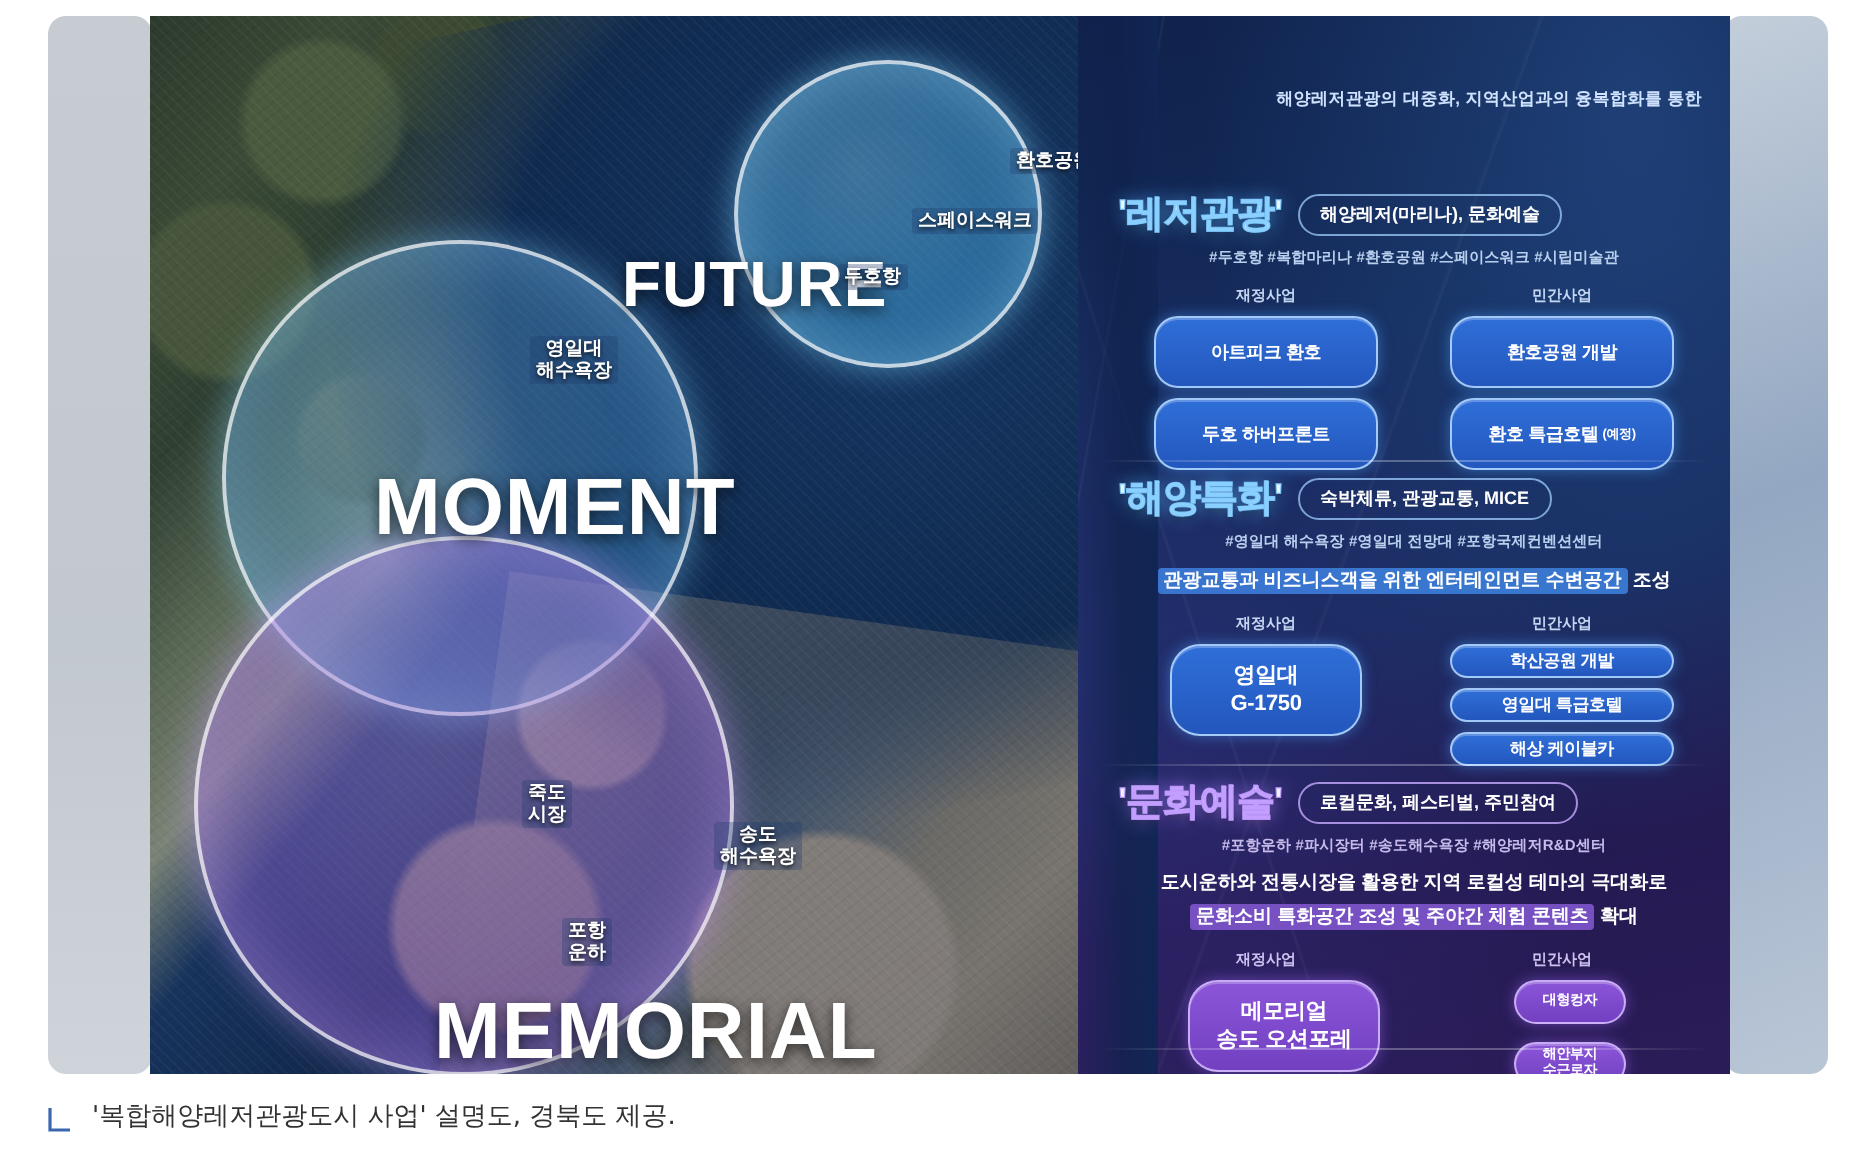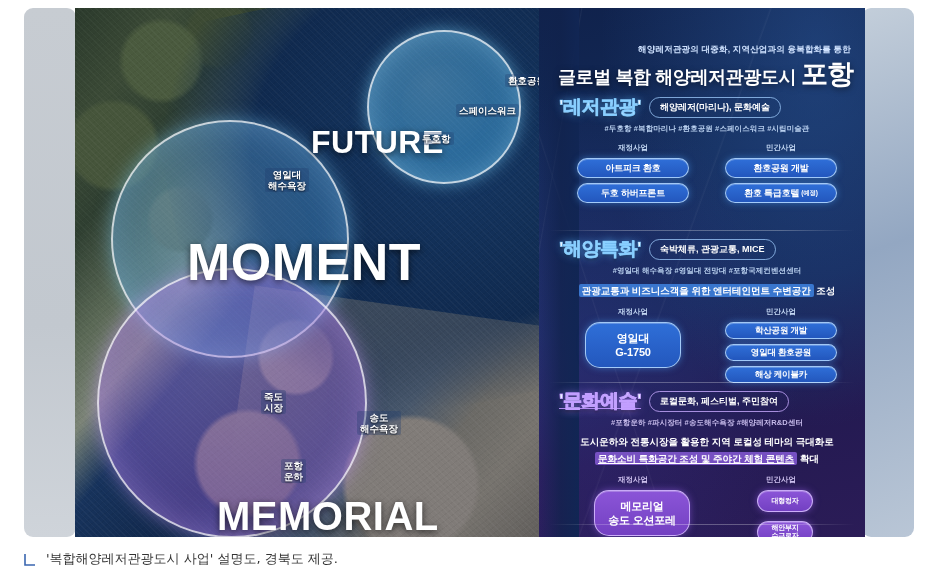--- a/index.html
+++ b/index.html
@@ -88,21 +88,21 @@
     background: radial-gradient(circle at 45% 35%, rgba(175,135,230,.40), rgba(122,70,200,.46));
     box-shadow: 0 0 18px rgba(190,150,240,.55), inset 0 0 34px rgba(210,180,250,.32);
   }
 
   
   .bigword {
     position: absolute; color: #fff; font-weight: 700;
     letter-spacing: .5px; text-shadow: 0 2px 7px rgba(0,0,0,.65);
   }
   .w-future   { left: 236px; top: 116px; font-size: 32px; }
-  .w-moment   { left: 112px; top: 224px; font-size: 52px; }
+  .w-moment   { left: 112px; top: 224px; font-size: 40px; }
   .w-memorial { left: 118px; top: 486px; font-size: 40px; margin-left: 24px; }
 
   
   .place {
     position: absolute; color:#ffffff; font-size: 9.5px; font-weight: 700;
     line-height: 11px; text-align:center;
     background: rgba(30,60,110,.32);
     padding: 1px 3px; border-radius: 2px;
     text-shadow: 0 1px 2px rgba(0,0,0,.8);
     white-space: pre-line;
@@ -156,21 +156,20 @@
   .sec-top { display:flex; align-items:center; gap:8px; }
   .sec-title {
     font-size: 19px; font-weight: 700; letter-spacing: -.5px;
     color: #eaf4ff;
     -webkit-text-stroke: .6px rgba(120,200,255,.85);
     text-shadow: 0 0 9px rgba(90,180,255,.85), 0 2px 3px rgba(0,0,0,.5);
   }
   .sec3 .sec-title {
     -webkit-text-stroke: .6px rgba(190,150,255,.9);
     text-shadow: 0 0 9px rgba(170,130,255,.9), 0 2px 3px rgba(0,0,0,.5);
-    text-decoration: underline;
   }
   .sec-pill {
     border: 1px solid rgba(160,205,255,.75);
     border-radius: 12px; padding: 3px 10px;
     color: #ffffff; font-size: 9px; font-weight: 700; white-space: nowrap;
   }
   .sec3 .sec-pill { border-color: rgba(200,170,255,.8); }
 
   .sec-tags {
     margin-top: 4px; text-align:center;
@@ -181,41 +180,41 @@
   .sec-desc { margin-top: 7px; text-align:center; }
   .sec-desc .l1 {
     color:#ffffff; font-size:9.5px; font-weight:700; line-height:14px;
   }
   .sec-desc .l2 {
     color:#ffffff; font-size:9.5px; font-weight:700; line-height:15px; margin-top:2px;
   }
   .sec-desc .l2 .hl {
     background: rgba(62,130,225,.85); padding: 1px 3px; border-radius:2px;
   }
-  .sec3 .sec-desc .l2 .hl { background: rgba(128,86,205,.9); text-decoration: underline; }
+  .sec3 .sec-desc .l2 .hl { background: rgba(128,86,205,.9); }
 
   
   .cols { display:flex; margin-top: 9px; }
   .col { flex:1; text-align:center; }
   .col-cap {
     color:#c2d6f2; font-size:7.5px; font-weight:700; margin-bottom:5px;
   }
   .sec3 .col-cap { color:#cdc0ee; }
 
   .btn {
     display:flex; align-items:center; justify-content:center;
     margin: 0 auto 5px auto;
     border-radius: 12px;
     color:#ffffff; font-weight:700; text-align:center;
     border: 1px solid rgba(185,220,255,.85);
     background: linear-gradient(180deg,#2f6fd8 0%, #2357bd 100%);
     box-shadow: 0 0 7px rgba(70,150,240,.55), inset 0 1px 0 rgba(255,255,255,.25);
     letter-spacing:-.2px;
   }
-  .btn-b { width: 112px; height: 20px; font-size: 9px; }
+  .btn-b { width: 112px; height: 36px; font-size: 9px; }
   .btn-b .note { font-size:6.5px; font-weight:700; margin-left:2px; }
 
   .btn-big {
     width: 96px; height: 46px; border-radius: 15px; flex-direction: column;
     font-size: 11px; line-height: 14px; gap: 0;
   }
   .btn-big .sub { font-size: 11px; }
 
   .btn-sm { width: 112px; height: 17px; font-size: 8.5px; border-radius: 11px; }
 
@@ -283,23 +282,20 @@
 시장</div>
     <div class="place p-songdo">송도
 해수욕장</div>
     <div class="place p-unha">포항
 운하</div>
 
     <div class="panel">
       <div class="panel-fade"></div>
 
       <div class="head-sub">해양레저관광의 대중화, 지역산업과의 융복합화를 통한</div>
-      <div class="head-main">
-        <span>글로벌 복합 해양레저관광도시</span><span class="city">포항</span>
-      </div>
 
       <div class="section sec1">
         <div class="sec-top">
           <div class="sec-title">'레저관광'</div>
           <div class="sec-pill">해양레저(마리나),  문화예술</div>
         </div>
         <div class="sec-tags">#두호항 #복합마리나 #환호공원 #스페이스워크 #시립미술관</div>
         <div class="cols">
           <div class="col">
             <div class="col-cap">재정사업</div>
@@ -340,21 +336,21 @@
               <span>영일대</span>
               <span class="sub">G-1750</span>
             </div>
           </div>
           <div class="col">
             <div class="col-cap">민간사업</div>
             <div class="btn btn-sm">
                 <span>학산공원 개발</span>
               </div>
             <div class="btn btn-sm">
-                <span>영일대 환호공원</span>
+                <span>영일대 특급호텔</span>
               </div>
             <div class="btn btn-sm">
                 <span>해상 케이블카</span>
               </div>
           </div>
         </div>
       </div>
       <div class="sec-rule rule2"></div>
 
       <div class="section sec3">

